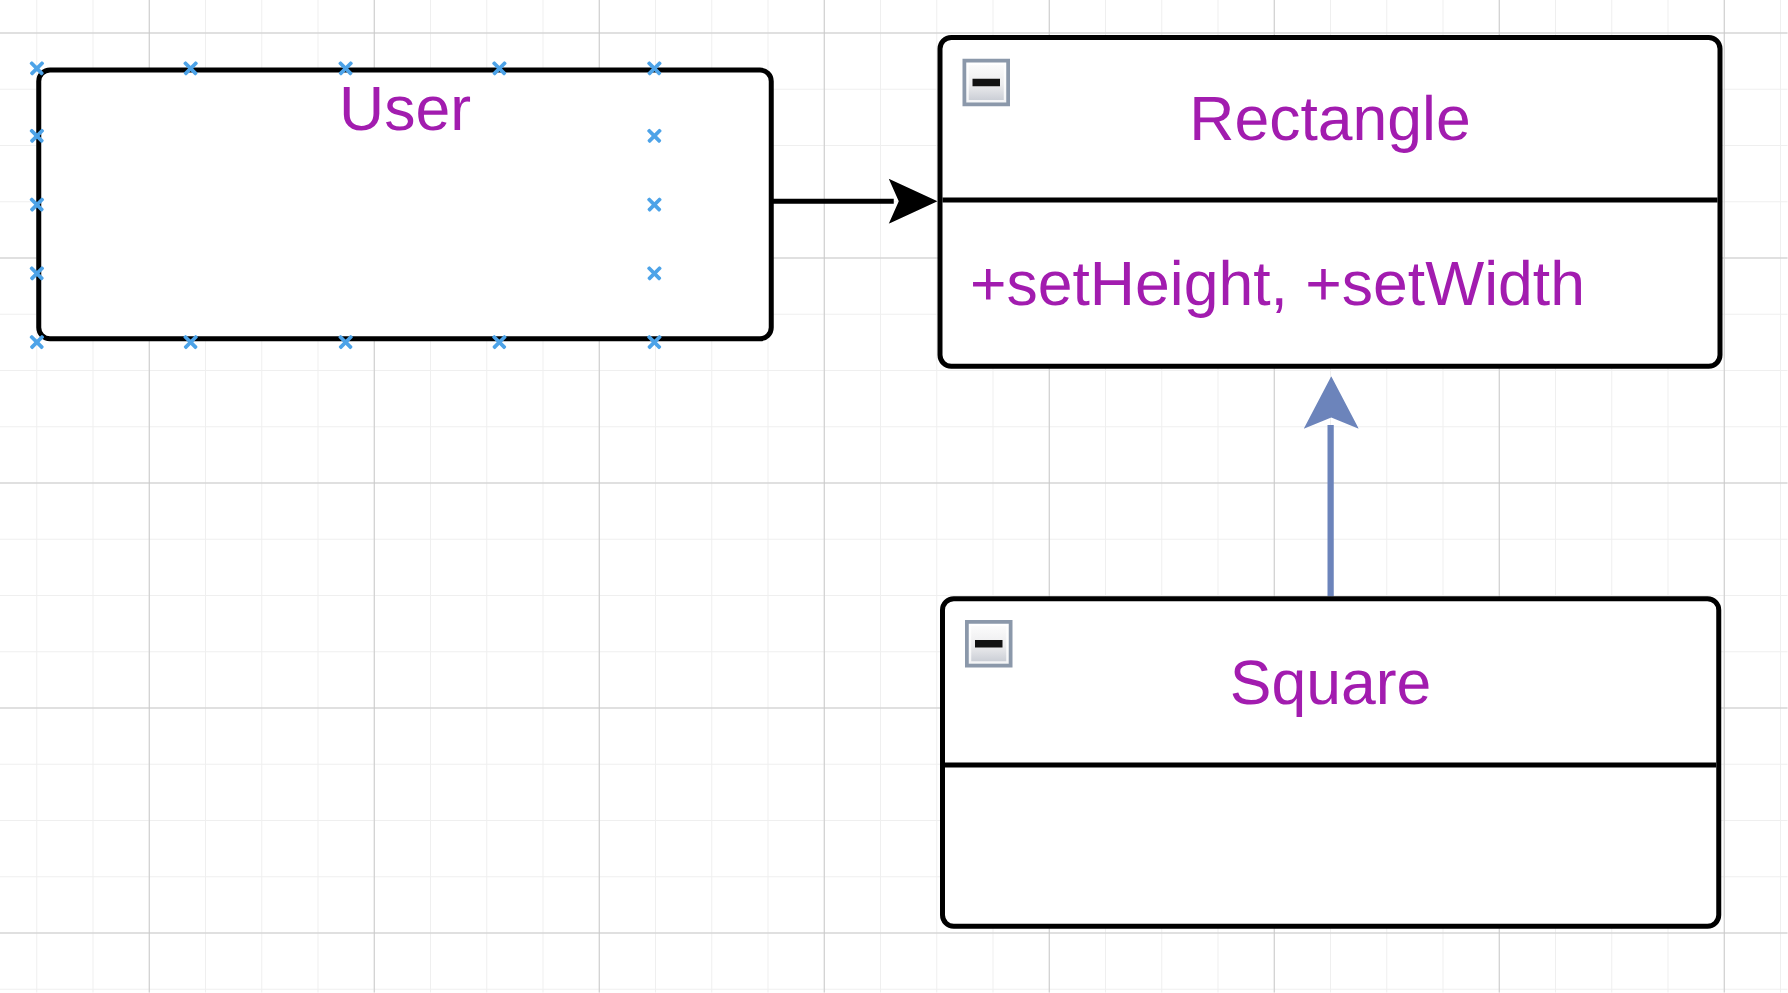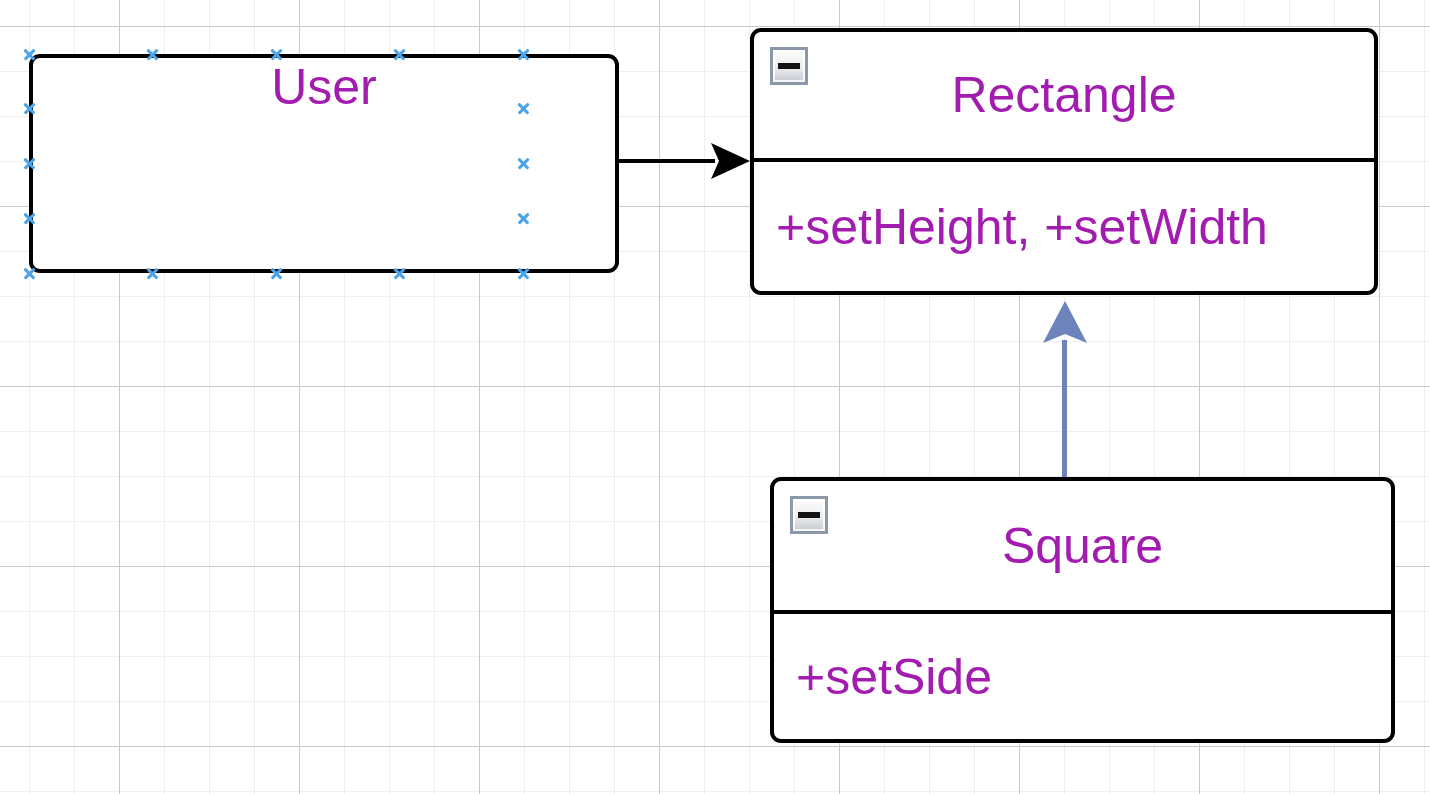--- a/index.html
+++ b/index.html
@@ -28,21 +28,21 @@
     border-radius:11px;
     color:#a21caf;
   }
   .node-user{
     left:29px;top:54px;width:590px;height:219px;
     display:flex;align-items:flex-start;justify-content:center;
     font-size:50px;
   }
   .class-node{display:flex;flex-direction:column;}
   .node-rectangle{left:750px;top:28px;width:628px;height:267px;}
-  .node-square{left:752px;top:477px;width:625px;height:266px;margin-left:18px;}
+  .node-square{left:752px;top:477px;width:625px;height:266px;}
 
   .node-header{
     display:flex;align-items:center;justify-content:center;
     font-size:50px;
   }
   .node-rectangle .node-header{height:126px;}
   .node-square .node-header{height:129px;}
   .node-divider{height:4px;background:#000000;}
   .node-body{
     flex:1;display:flex;align-items:center;
@@ -134,18 +134,15 @@
   </div>
 
   <div class="node class-node node-square">
     <div class="collapse-btn">
       <span class="minus-bar"></span>
     </div>
     <div class="node-header">
       <span>Square</span>
     </div>
     <div class="node-divider"></div>
-    <div class="node-body">
-      <span>+setSide</span>
-    </div>
   </div>
 
 </div>
 
 </body></html>

